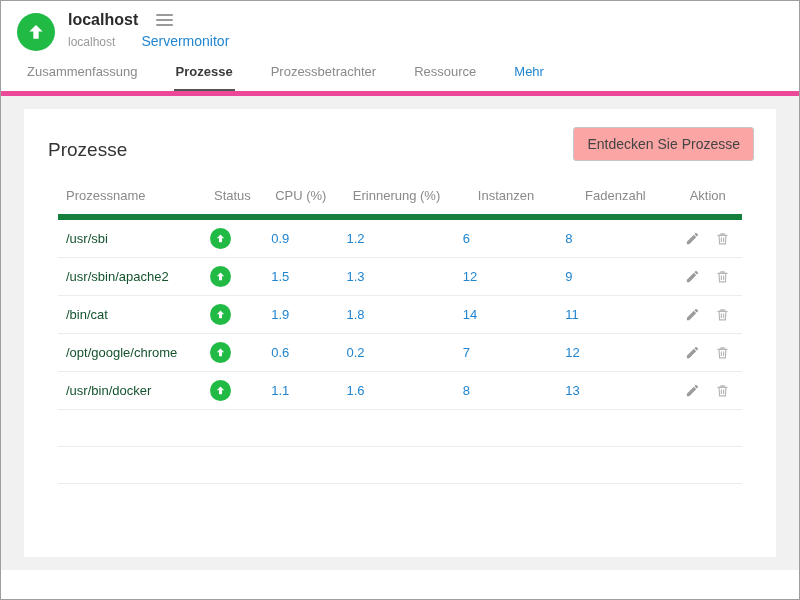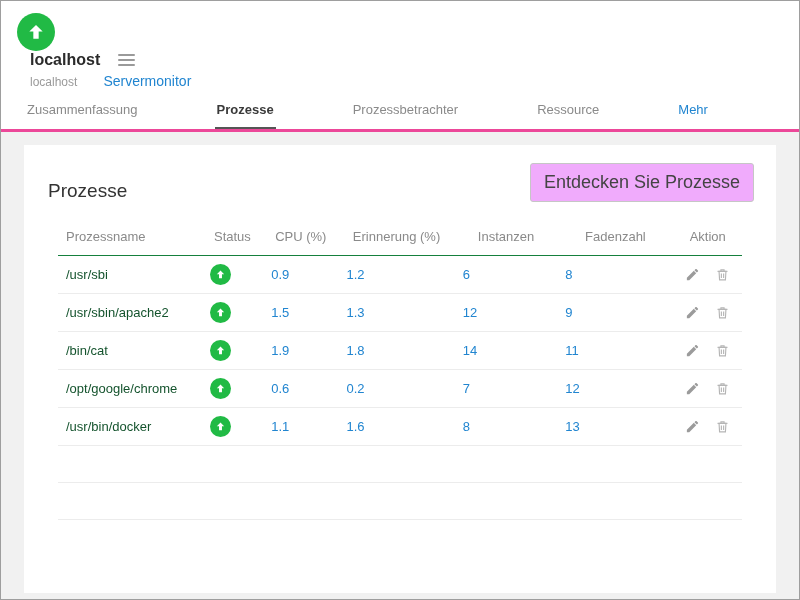--- a/index.html
+++ b/index.html
@@ -18,21 +18,20 @@
     width:800px;height:600px;
     border:1px solid #9e9e9e;
     background:#fff;
     overflow:hidden;
   }
   
   .header{
     padding:10px 16px 0 16px;
     display:flex;
     align-items:flex-start;
-    flex-direction:column;
   }
   .logo{
     width:38px;height:38px;border-radius:50%;
     background:var(--green);
     display:flex;align-items:center;justify-content:center;
     flex:0 0 auto;
     margin-top:2px;
   }
   .logo svg{width:20px;height:20px;display:block;}
   .header-text{margin-left:13px;}
@@ -43,23 +42,22 @@
     display:block;width:17px;height:2px;background:#9a9a9a;
     margin:3px 0;border-radius:1px;
   }
   .breadcrumb{margin-top:4px;display:flex;align-items:baseline;}
   .crumb-parent{font-size:12px;color:#9a9a9a;}
   .crumb-current{font-size:14px;color:var(--blue);margin-left:26px;cursor:pointer;}
   
   .tabs{
     margin-top:4px;
     padding-left:24px;
-    border-bottom:3px solid #ec4899;
+    border-bottom:5px solid #ec4899;
     display:flex;
-    gap:41px;
   }
   .tab{
     font-size:13px;color:#8a8a8a;
     padding:9px 2px 10px 2px;
     margin-right:34px;
     border-bottom:2px solid transparent;
     cursor:pointer;
     white-space:nowrap;
   }
   .tab.active{color:#3a3a3a;font-weight:bold;border-bottom-color:var(--underline);}
@@ -80,35 +78,35 @@
     justify-content:space-between;
     align-items:flex-end;
     padding:0 2px;
   }
   .card-title{
     font-size:19px;font-weight:normal;color:#333;
     margin-left:2px;
   }
   .discover-btn{
     font-family:inherit;
-    font-size:18px;color:#444;
-    background:#f0abfc;
+    font-size:14px;color:#444;
+    background:#fca5a5;
     border:1px solid #c6c6c6;
     border-radius:3px;
     padding:8px 13px;
     cursor:pointer;
     align-self:flex-start;
   }
   
   .table-wrap{margin:16px 14px 0 14px;}
   table{width:100%;border-collapse:collapse;font-size:13px;}
   th{
     color:#8a8a8a;font-weight:normal;
     padding:11px 8px;
-    border-bottom:1px solid #15803d;
+    border-bottom:6px solid #15803d;
     text-align:center;
     white-space:nowrap;
   }
   td{
     padding:8px 8px;
     border-bottom:1px solid #ececec;
     text-align:left;
     height:37px;
   }
   th.c-name, td.c-name{text-align:left;}

